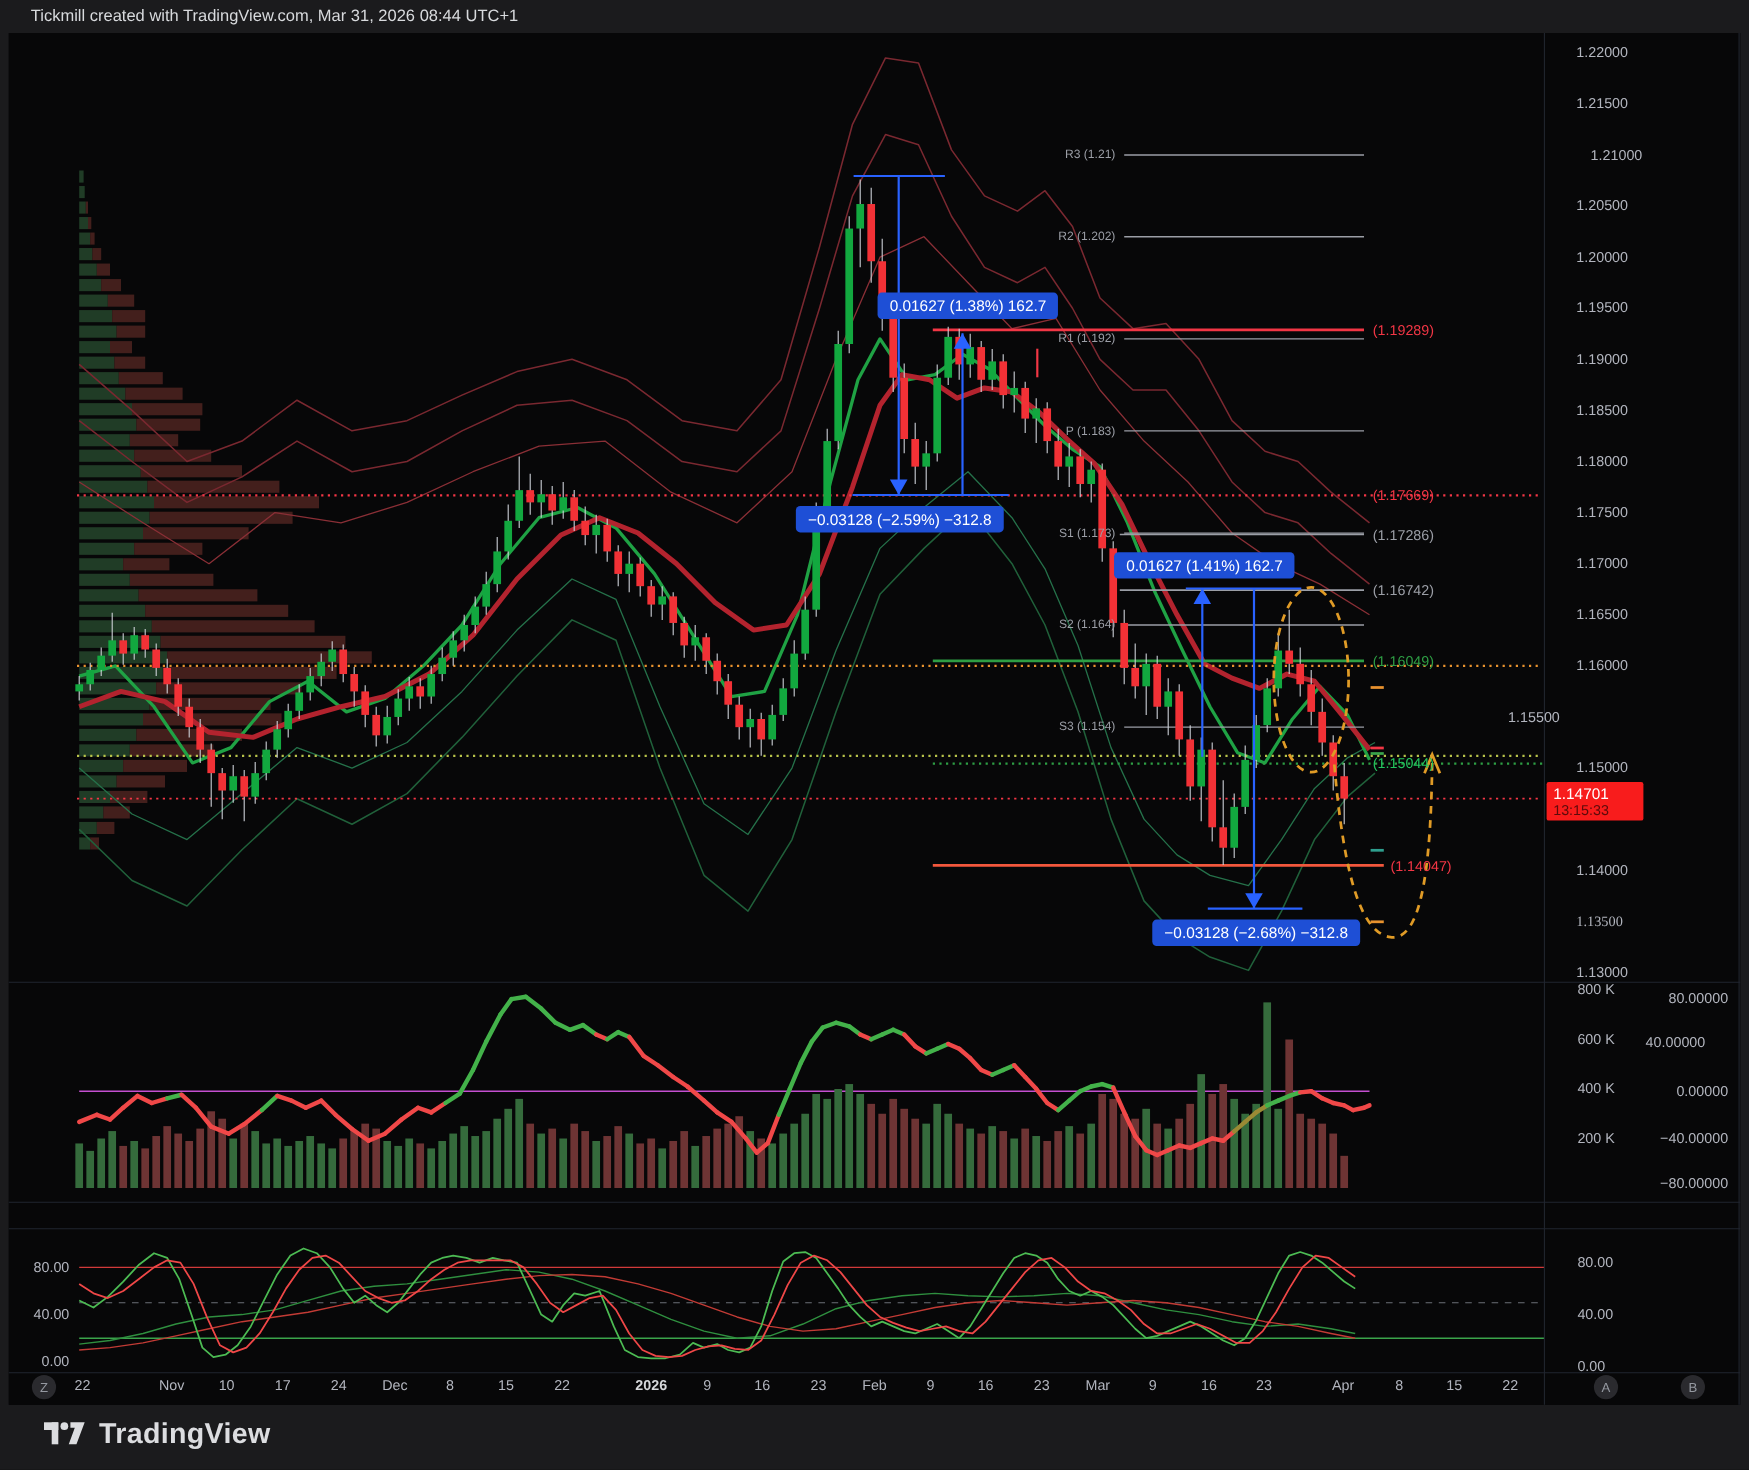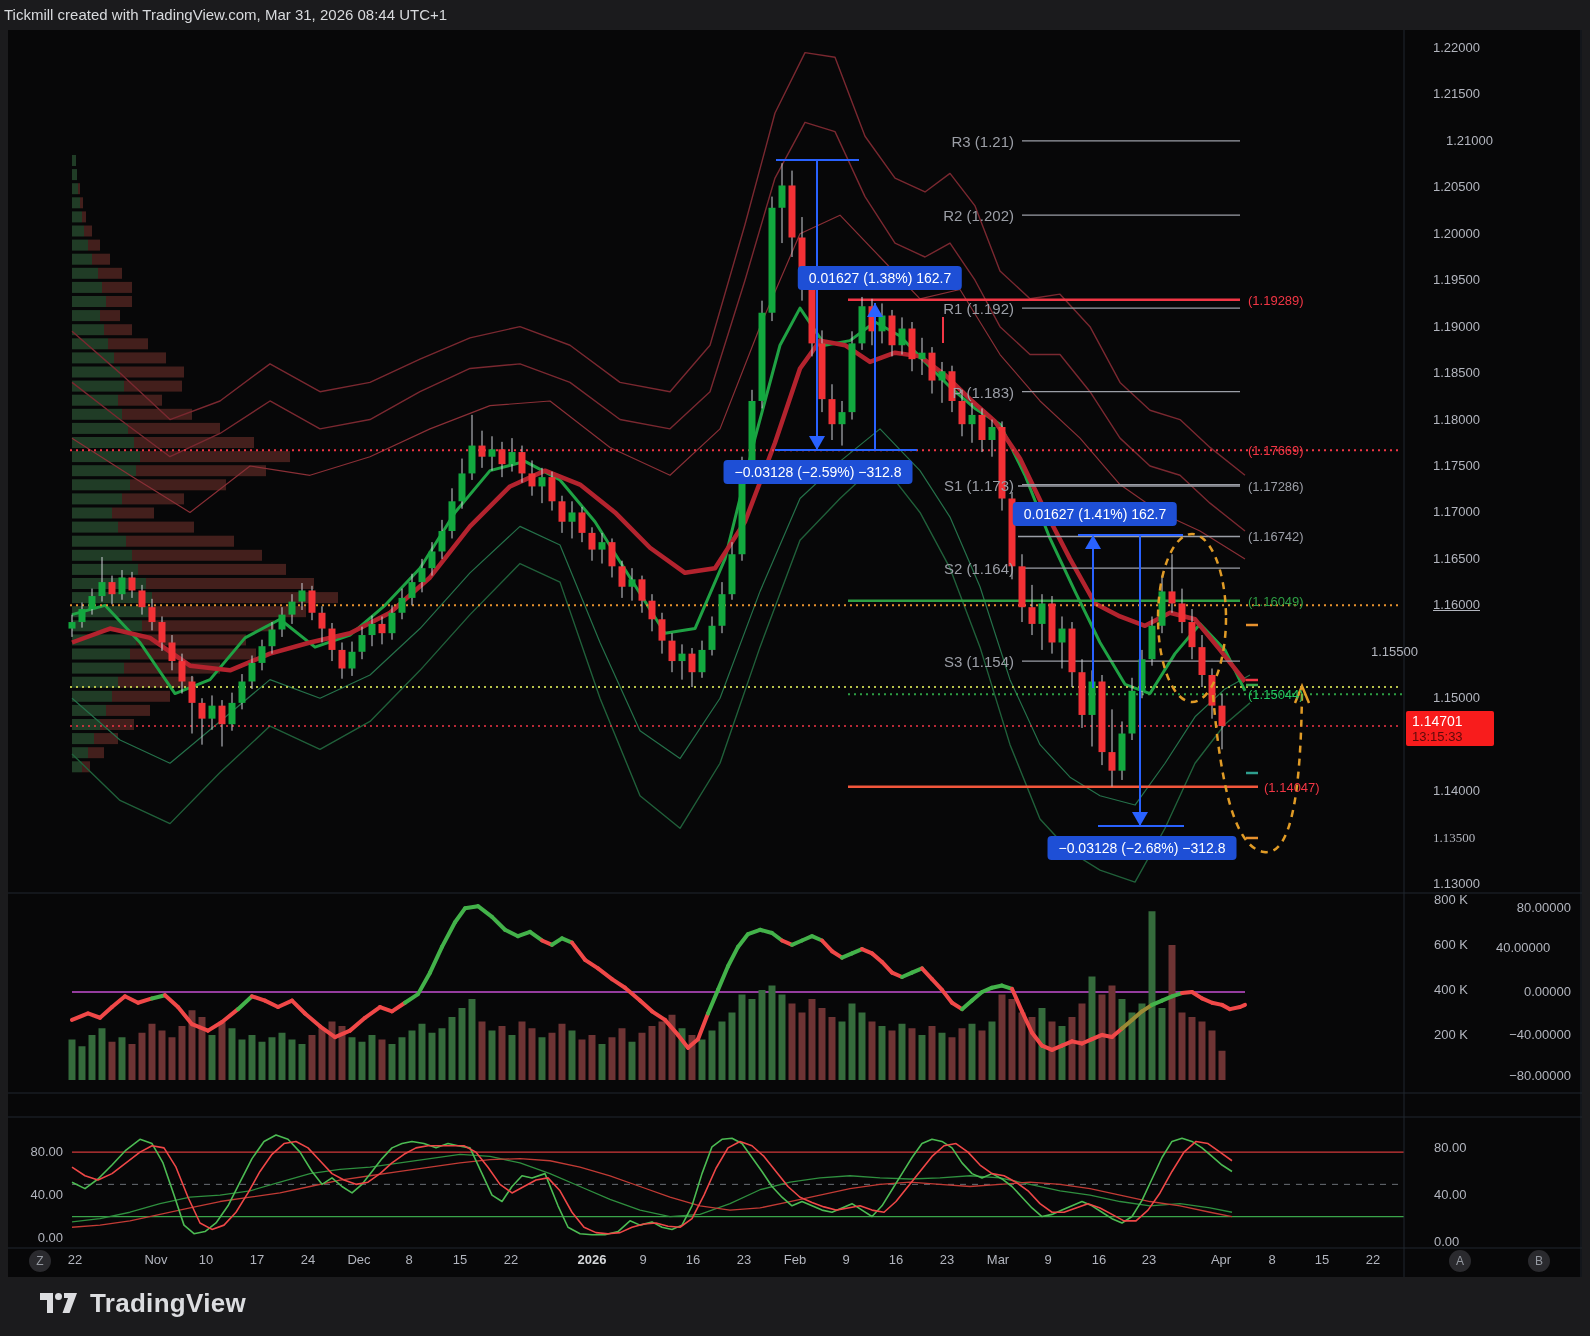--- a/index.html
+++ b/index.html
@@ -1,24 +1,24 @@
 <!DOCTYPE html>
 <html><head>
 <meta charset="utf-8">
 <style>
   html,body{margin:0;padding:0;background:#1b1b1d;width:1590px;height:1336px;overflow:hidden;
     font-family:"Liberation Sans",sans-serif;-webkit-font-smoothing:antialiased;}
   #titlebar{position:absolute;left:0;top:0;width:1590px;height:30px;background:#1b1b1d;color:#d8dadd;
-    font-size:15px;line-height:30px;padding-left:4px;box-sizing:border-box;}
+    font-size:15px;line-height:30px;padding-left:28px;box-sizing:border-box;}
   #chart{position:absolute;left:8px;top:30px;width:1574px;height:1247px;background:#070708;}
   #cv{position:absolute;left:-8px;top:-30px;}
   .axlabel{position:absolute;color:#b2b5be;font-size:13px;white-space:nowrap;}
   .timelabel{position:absolute;color:#b2b5be;font-size:13px;transform:translateX(-50%);}
   .timelabel.bold{color:#d6d8db;font-weight:bold;}
-  .pivlabel{position:absolute;color:#9b9ea6;font-size:15px;transform:translate(-100%,-50%);}
+  .pivlabel{position:absolute;color:#9b9ea6;font-size:11px;transform:translate(-100%,-50%);}
   .linelabel{position:absolute;font-size:13px;transform:translateY(-50%);}
   .mbox{position:absolute;transform:translate(-50%,-50%);background:#1e4fd6;color:#fff;font-size:14px;
     padding:4px 11px;border-radius:4px;white-space:nowrap;z-index:6;}
   #pricechip{position:absolute;left:1398px;top:681px;width:88px;background:#f81c1c;border-radius:2px;
     text-align:left;padding:2px 6px;box-sizing:border-box;z-index:7;}
   #pricechip .p{color:#fff;font-size:14px;line-height:16px;}
   #pricechip .c{color:#5c0b0b;font-size:13px;line-height:15px;}
   .circbtn{position:absolute;width:22px;height:22px;border-radius:50%;background:#2a2a2e;color:#9599a1;
     font-size:12px;text-align:center;line-height:22px;transform:translate(-50%,-50%);z-index:6;}
   #logo{position:absolute;left:40px;top:1288px;height:30px;display:flex;align-items:center;gap:12px;z-index:3;}
@@ -668,21 +668,21 @@
       <div class="axlabel" style="left:1425px;top:102.88888888888889px;margin-left:13px;">1.21000</div>
       <div class="axlabel" style="left:1425px;top:149.3333333333323px;">1.20500</div>
       <div class="axlabel" style="left:1425px;top:195.77777777777777px;">1.20000</div>
       <div class="axlabel" style="left:1425px;top:242.2222222222212px;">1.19500</div>
       <div class="axlabel" style="left:1425px;top:288.6666666666667px;">1.19000</div>
       <div class="axlabel" style="left:1425px;top:335.11111111111006px;">1.18500</div>
       <div class="axlabel" style="left:1425px;top:381.55555555555554px;">1.18000</div>
       <div class="axlabel" style="left:1425px;top:427.999999999999px;">1.17500</div>
       <div class="axlabel" style="left:1425px;top:474.44444444444446px;">1.17000</div>
       <div class="axlabel" style="left:1425px;top:520.8888888888878px;">1.16500</div>
-      <div class="axlabel" style="left:1425px;top:567.3333333333334px;text-decoration:underline;">1.16000</div>
+      <div class="axlabel" style="left:1425px;top:567.3333333333334px;">1.16000</div>
       <div class="axlabel" style="left:1363px;top:613.7777777777767px;">1.15500</div>
       <div class="axlabel" style="left:1425px;top:660.2222222222223px;">1.15000</div>
       <div class="axlabel" style="left:1425px;top:753.1111111111111px;">1.14000</div>
       <div class="axlabel" style="left:1425px;top:799.5555555555545px;font-family:Liberation Serif, serif;">1.13500</div>
       <div class="axlabel" style="left:1425px;top:846px;">1.13000</div>
       <div class="axlabel" style="left:1426px;top:862px;">800 K</div>
       <div class="axlabel" style="left:1426px;top:907px;">600 K</div>
       <div class="axlabel" style="left:1426px;top:952px;text-align:right;">400 K</div>
       <div class="axlabel" style="left:1426px;top:997px;">200 K</div>
       <div class="axlabel" style="left:1488px;top:870px;width:75px;text-align:right;">80.00000</div>

